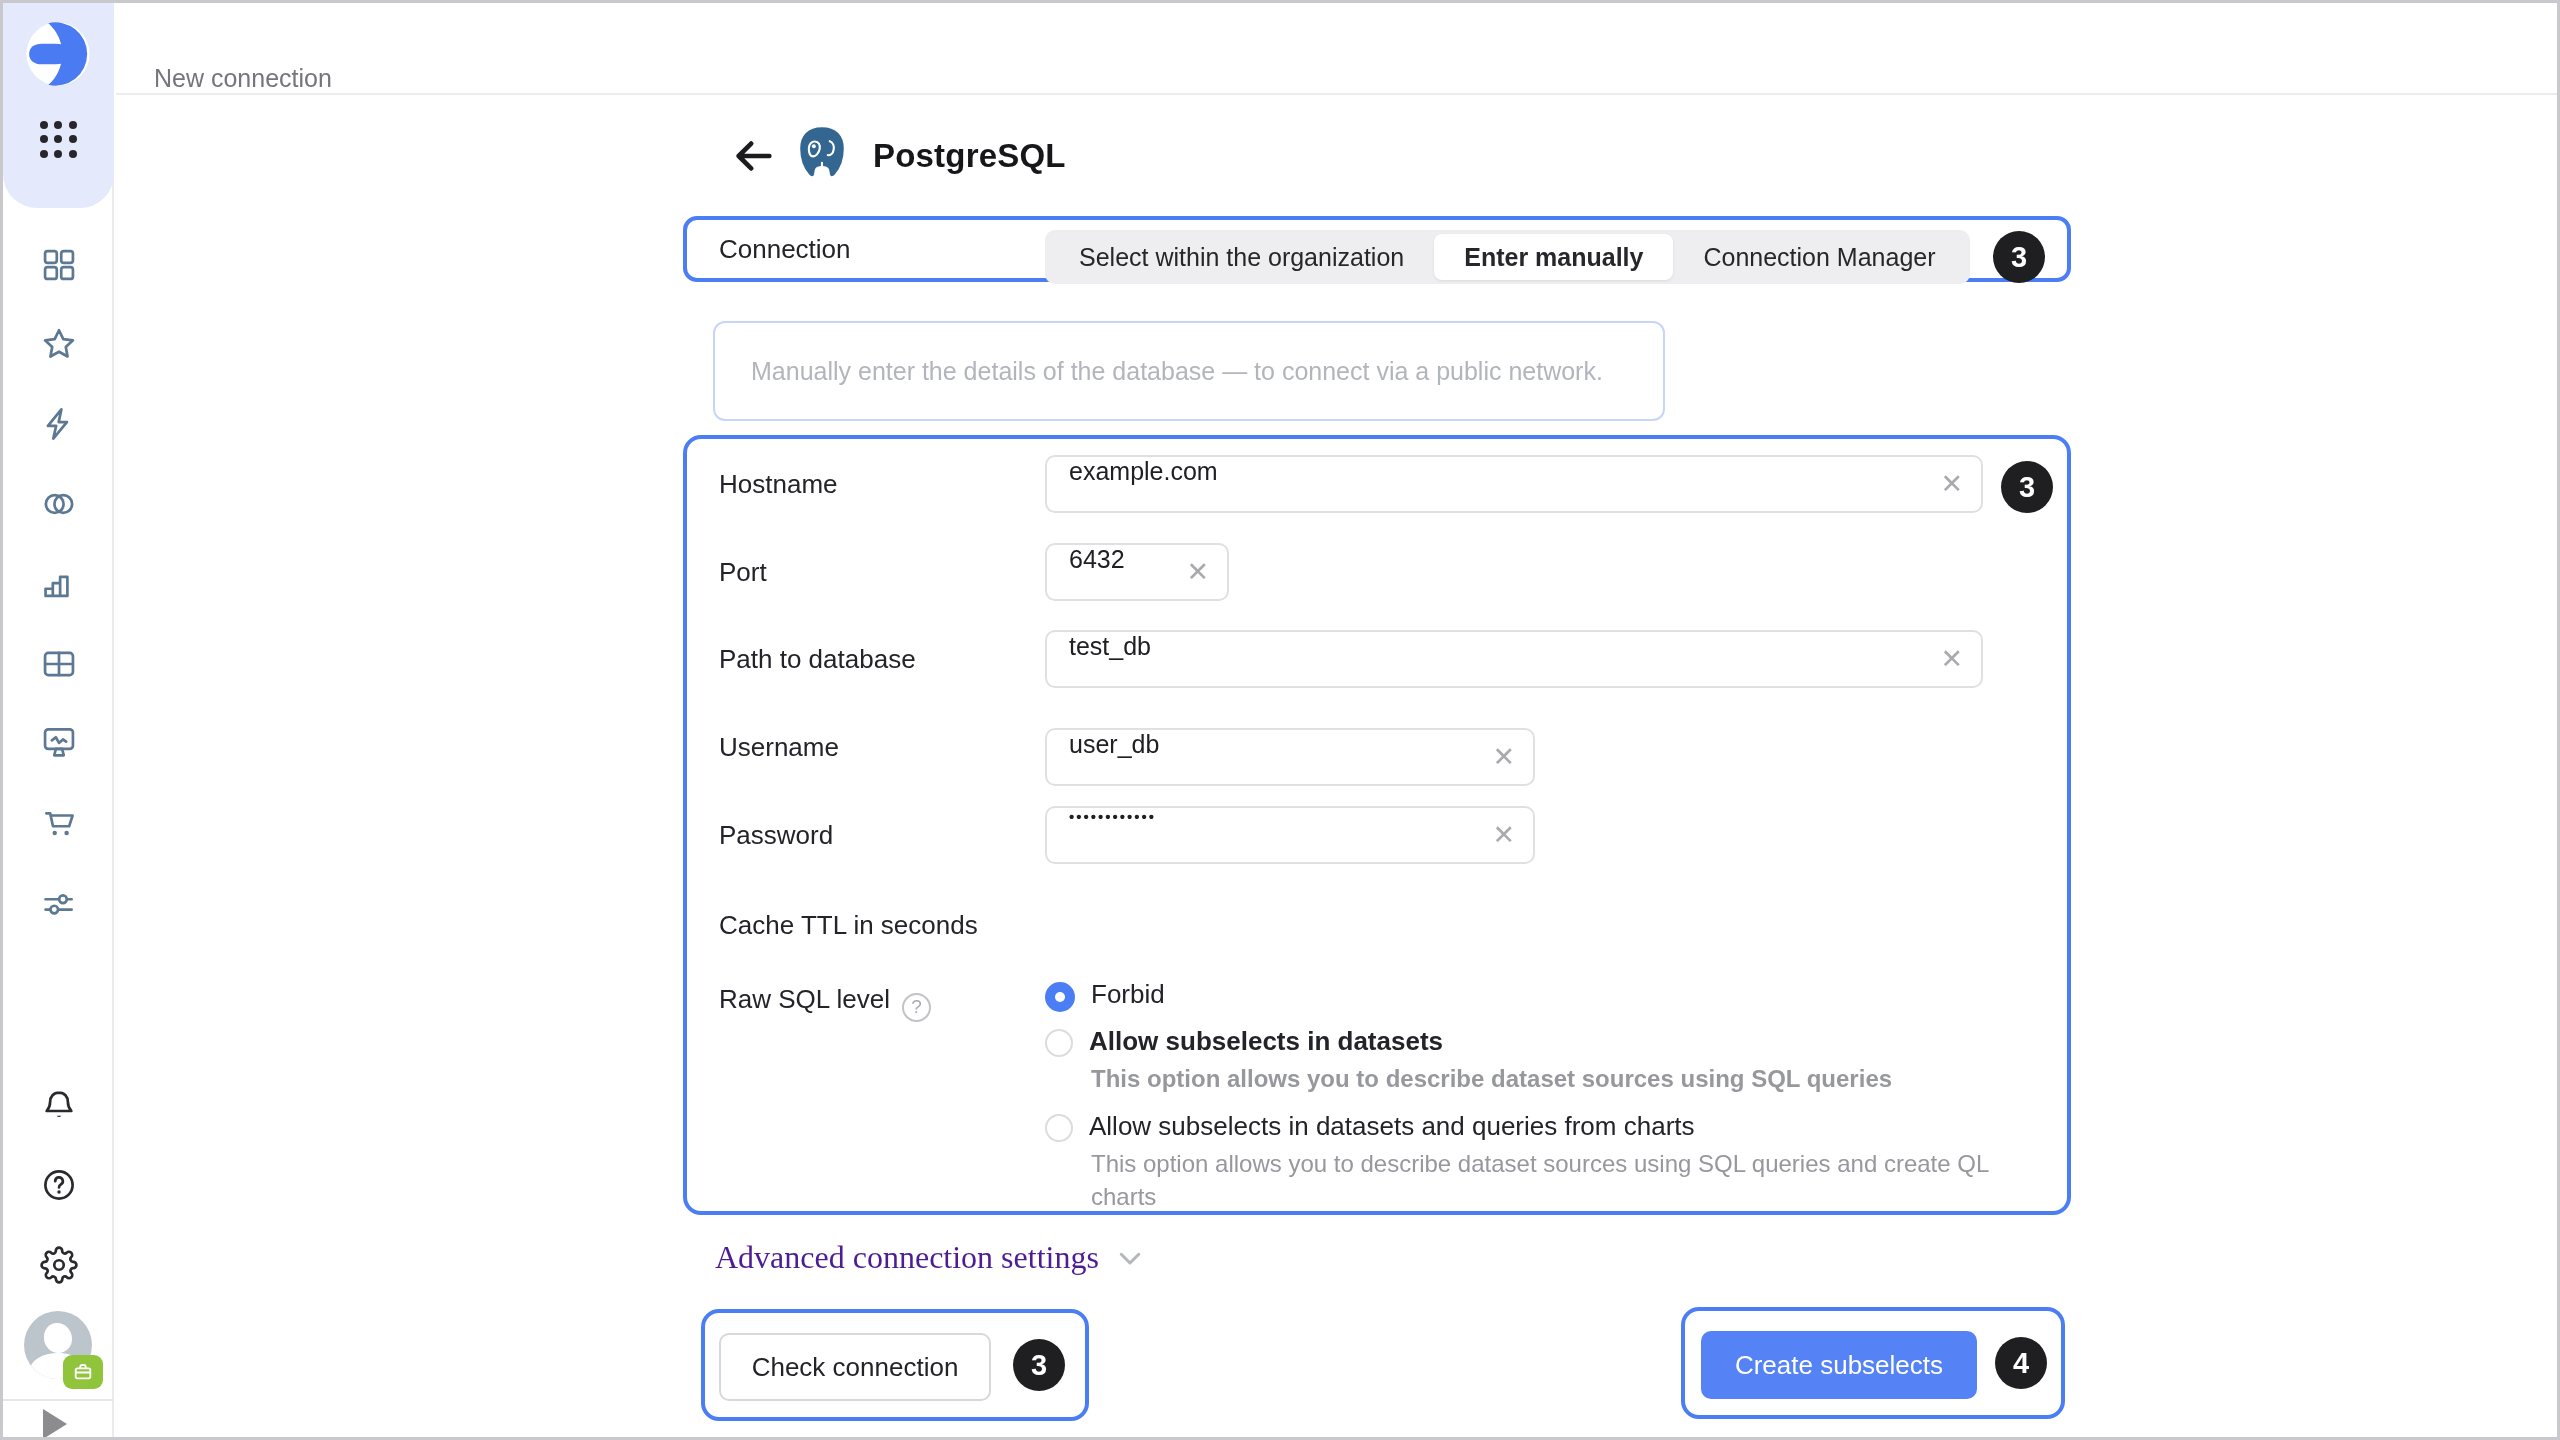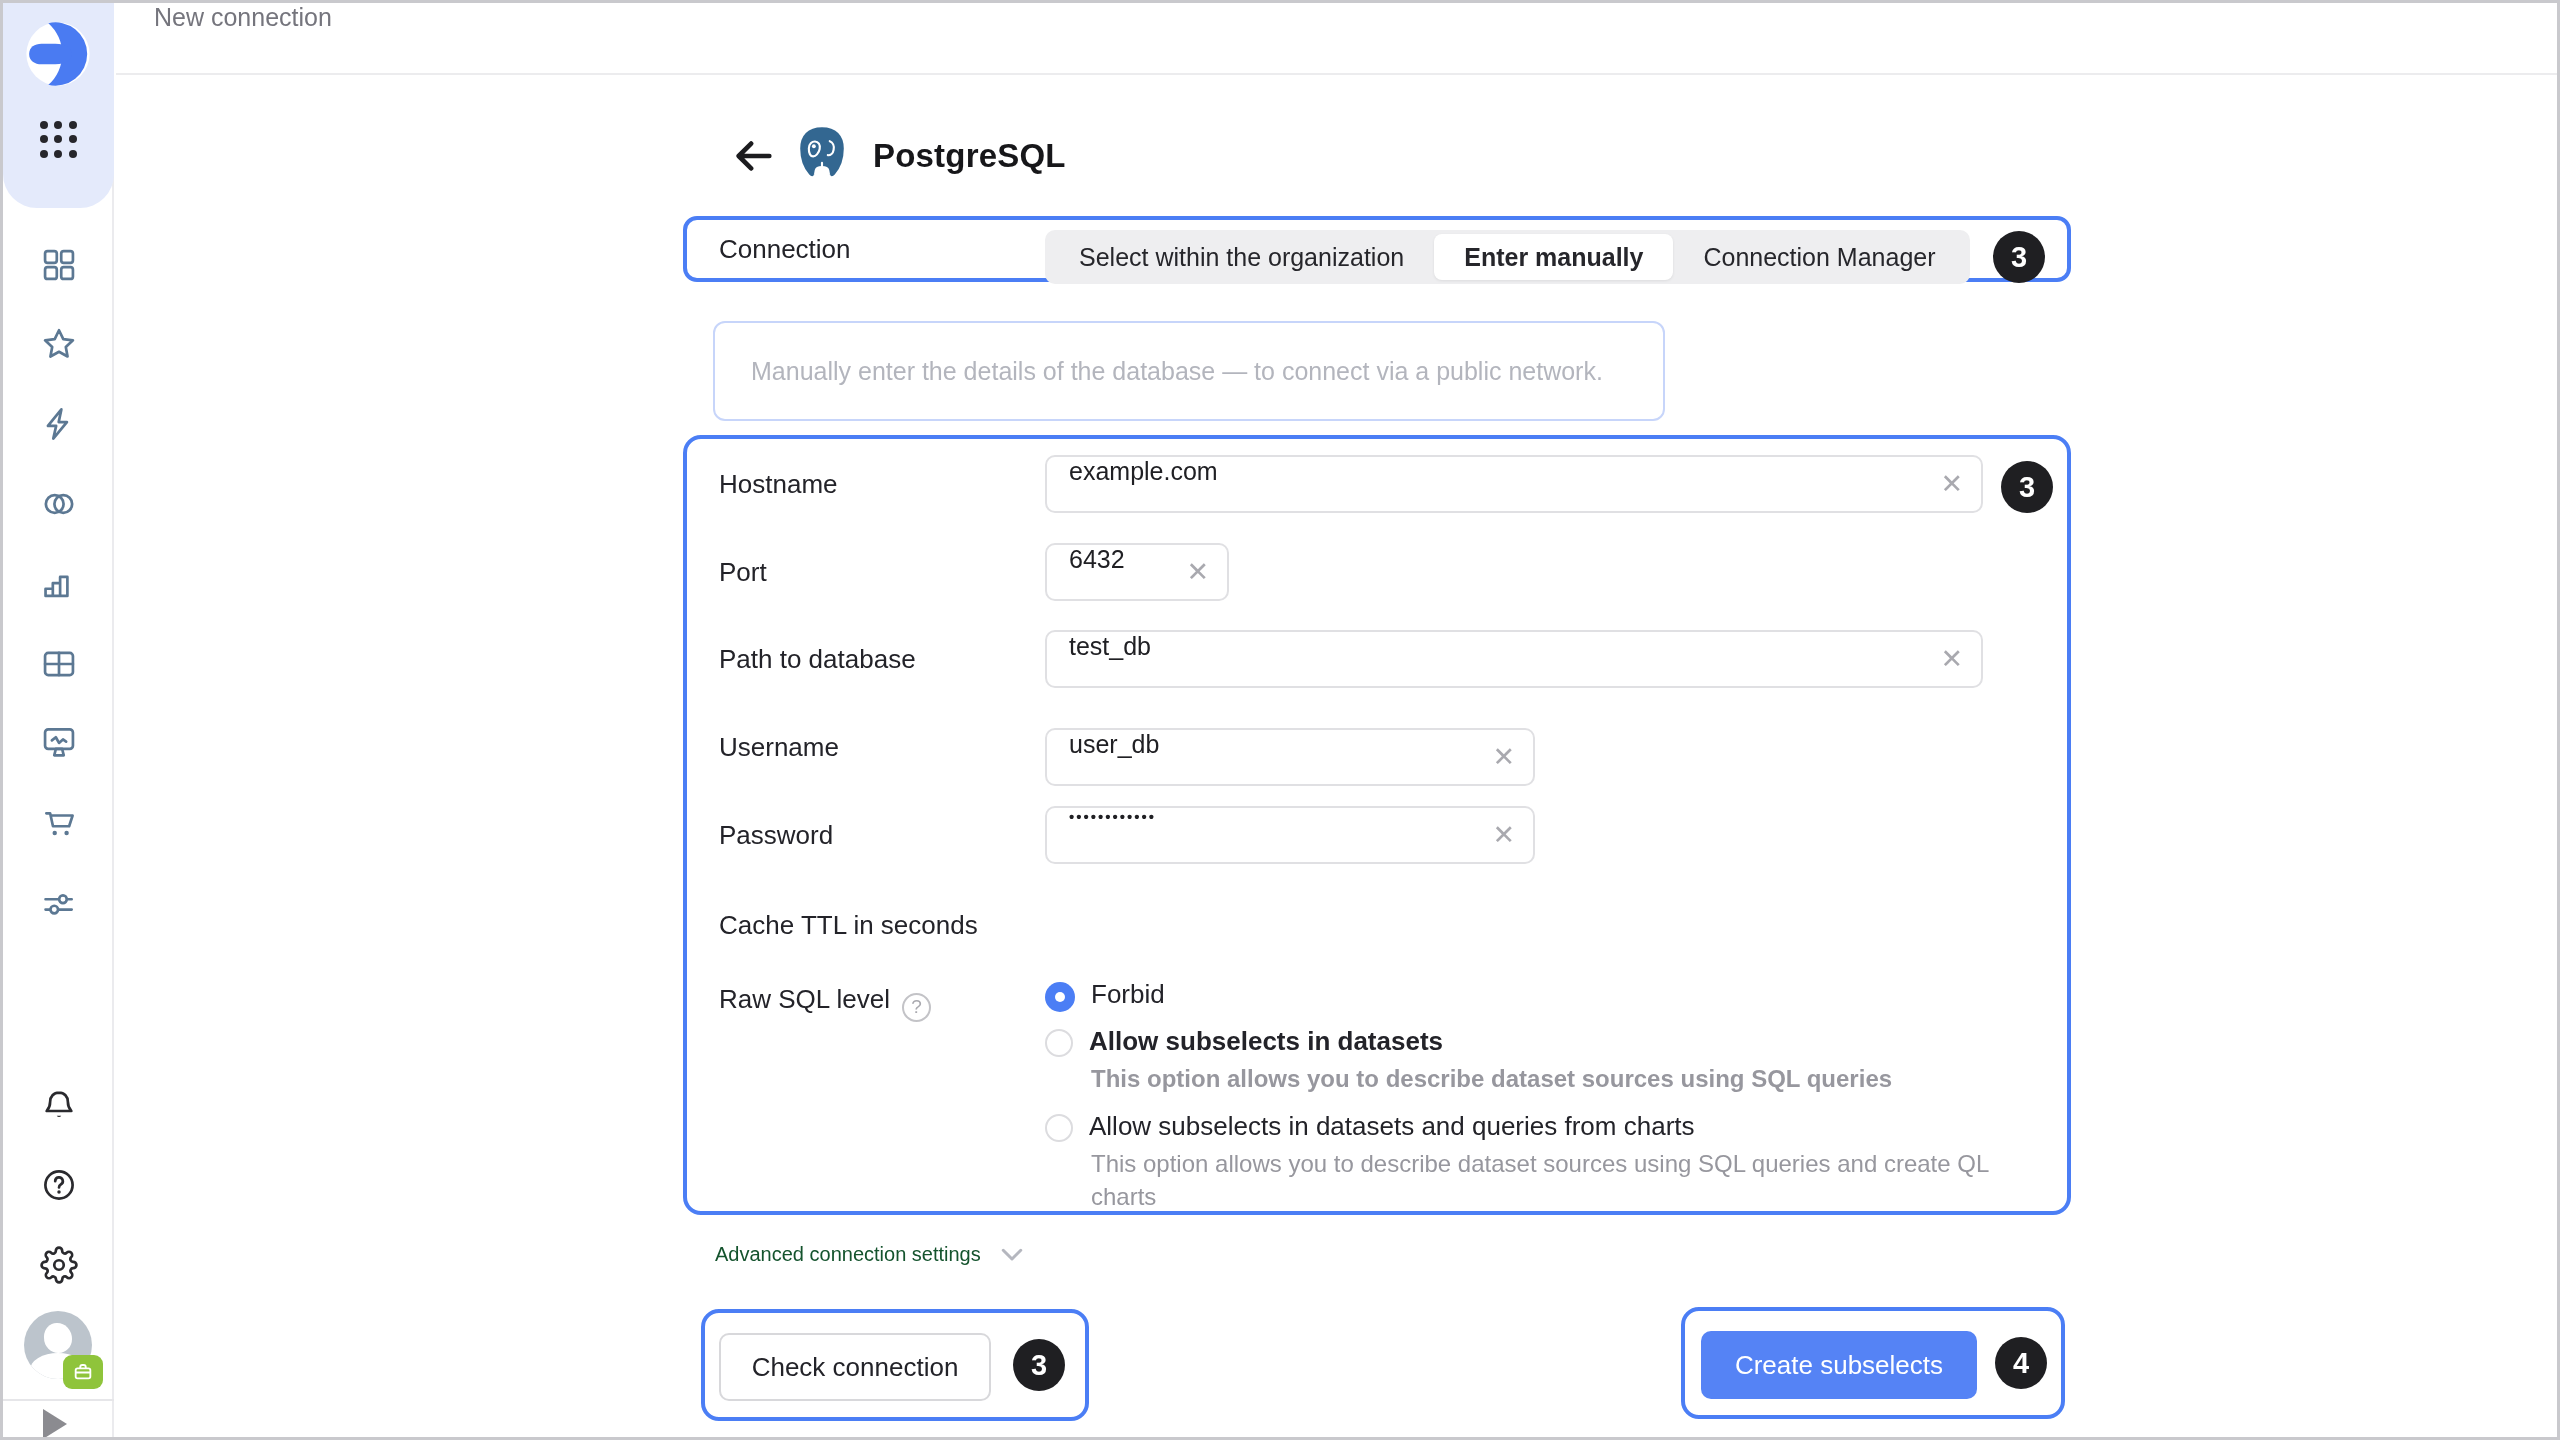--- a/index.html
+++ b/index.html
@@ -41,22 +41,22 @@
   }
   .avatar-badge svg { width:22px; height:22px; stroke:#fff; fill:none; stroke-width:2; }
   .sidebar-divider { position:absolute; left:0; top:1396px; width:111px; height:2px; background:#e6e6e9; }
   .collapse-btn {
     position:absolute; left:40px; top:1406px; width:0; height:0; cursor:pointer;
     border-top:15px solid transparent; border-bottom:15px solid transparent; border-left:24px solid #8b8b90;
   }
 
   
   .header {
-    position:absolute; left:113px; top:0; width:2441px; height:72px;
-    border-bottom:2px solid #ececee; display:flex; align-items:flex-start;
+    position:absolute; left:113px; top:0; width:2441px; height:92px;
+    border-bottom:2px solid #ececee; display:flex; align-items:flex-end;
   }
   .header-title { margin-left:38px; font-size:25px; color:#75757d; }
 
   
   .page-head { position:absolute; left:728px; top:118px; height:70px; display:flex; align-items:center; }
   .back-arrow { width:46px; height:46px; cursor:pointer; }
   .back-arrow svg { width:46px; height:46px; stroke:#1c1c1f; fill:none; stroke-width:2.4; stroke-linecap:round; stroke-linejoin:round; }
   .pg-logo { width:62px; height:66px; margin-left:14px; }
   .page-title { margin-left:20px; font-size:33px; font-weight:bold; color:#17171a; letter-spacing:0.2px; }
 
@@ -109,21 +109,21 @@
   .radio-label { margin-left:16px; font-size:26px; color:#232329; }
   .radio-desc { margin-left:46px; margin-top:6px; font-size:24px; color:#97979e; line-height:1.35; max-width:940px; }
   .help-circle {
     display:inline-flex; align-items:center; justify-content:center;
     width:29px; height:29px; border-radius:50%; border:2px solid #c3c3c7; color:#a9a9af;
     font-size:19px; vertical-align:-5px; margin-left:12px; cursor:pointer;
   }
 
   
   .advanced { position:absolute; left:712px; top:1236px; display:flex; align-items:center; cursor:pointer; }
-  .advanced span { font-size:20px; color:#14532d; }
+  .advanced span { font-size:32px; color:#4c1d95;font-family:Liberation Serif, serif; }
   .advanced svg { width:30px; height:30px; margin-left:16px; stroke:#b5b7bf; fill:none; stroke-width:2.4; stroke-linecap:round; stroke-linejoin:round; }
   .btn {
     position:absolute; height:68px; border-radius:10px; display:flex; align-items:center; justify-content:center;
     font-size:26px; cursor:pointer;
   }
   .btn.secondary { background:#fff; border:2px solid #d8d8db; color:#232329; }
   .btn.primary { background:#5583f5; color:#fff; }
 </style>
 </head>
 <body>

